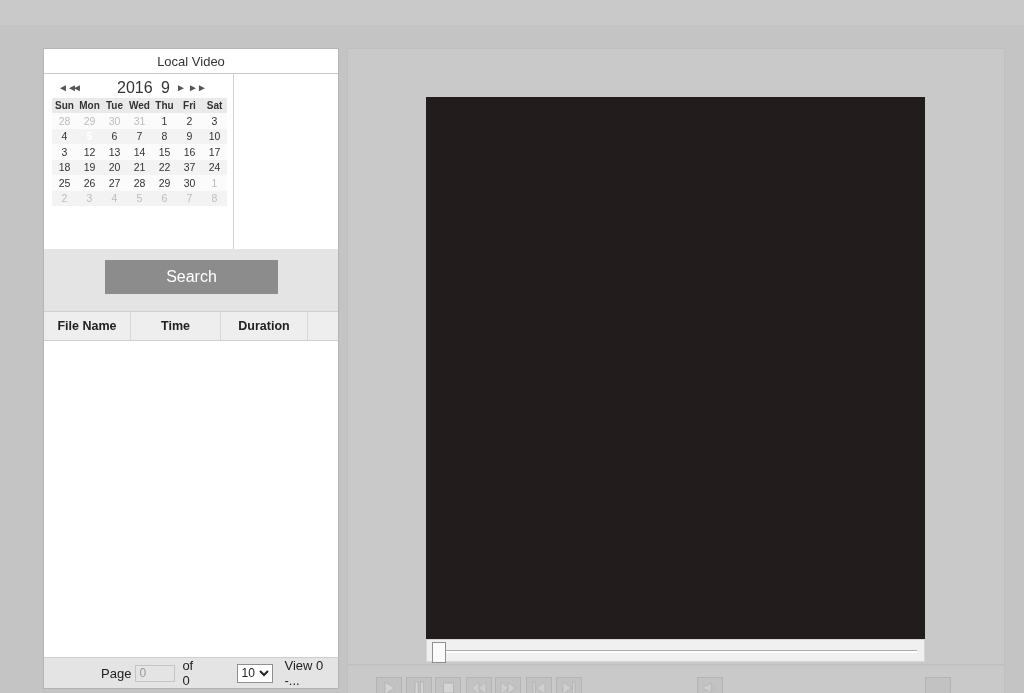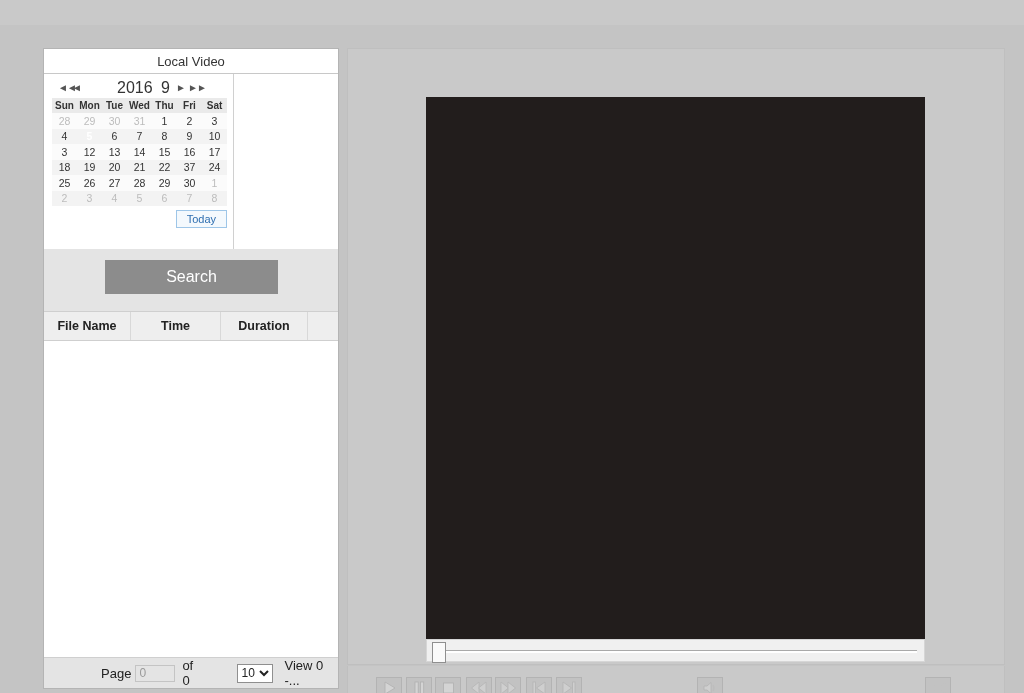--- a/index.html
+++ b/index.html
@@ -435,23 +435,20 @@
                 <td class="muted">3</td>
                 <td class="muted">4</td>
                 <td class="muted">5</td>
                 <td class="muted">6</td>
                 <td class="muted">7</td>
                 <td class="muted">8</td>
               </tr>
             </tbody>
         </table>
 
-        <div id="today-row">
-          <span id="today-btn">Today</span>
-        </div>
       </div>
 
     </div>
 
     <div id="results-head">
       <div class="res-col c0">File Name</div>
       <div class="res-col c1">Time</div>
       <div class="res-col c2">Duration</div>
       <div class="res-col c3"></div>
     </div>

